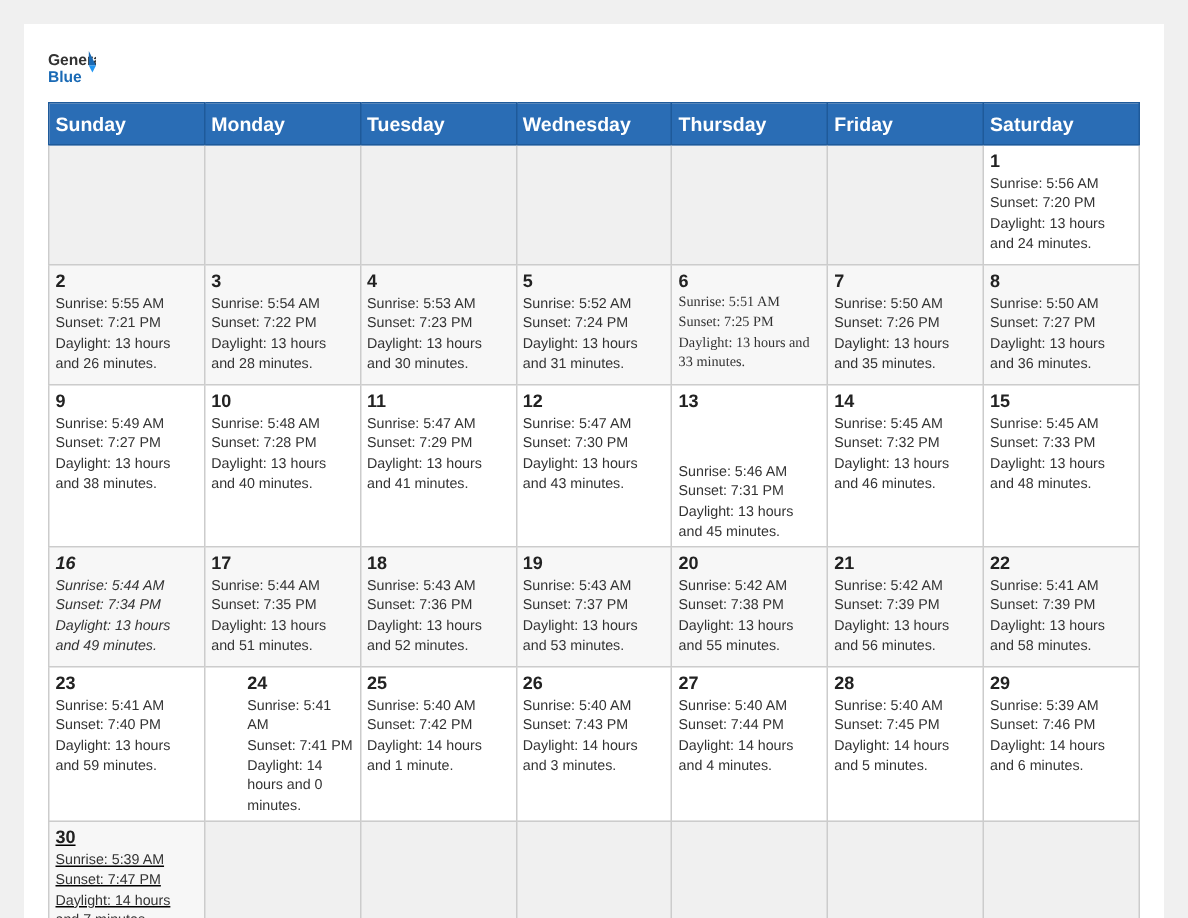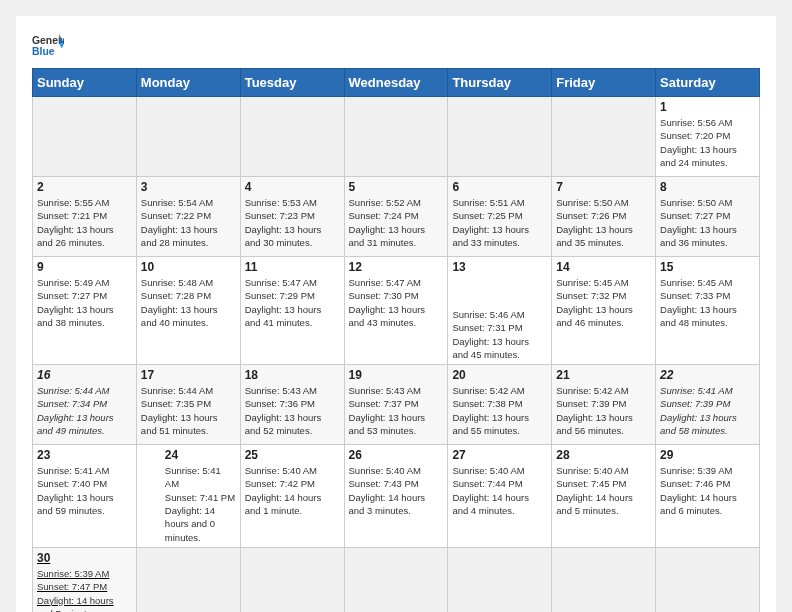--- a/index.html
+++ b/index.html
@@ -155,21 +155,21 @@
 Daylight: 13 hours and 30 minutes.</div>
           </td>
           <td style="height: 80px;">
             <span class="day-num">5</span>
             <div class="day-info" style="white-space: pre-line;">Sunrise: 5:52 AM
 Sunset: 7:24 PM
 Daylight: 13 hours and 31 minutes.</div>
           </td>
           <td style="height: 80px;">
             <span class="day-num">6</span>
-            <div class="day-info" style="white-space: pre-line;">Sunrise: 5:51 AM
+            <div class="day-info" style="white-space: pre-line; font-family: Liberation Serif, serif;">Sunrise: 5:51 AM
 Sunset: 7:25 PM
 Daylight: 13 hours and 33 minutes.</div>
           </td>
           <td style="height: 80px;">
             <span class="day-num">7</span>
             <div class="day-info" style="white-space: pre-line;">Sunrise: 5:50 AM
 Sunset: 7:26 PM
 Daylight: 13 hours and 35 minutes.</div>
           </td>
           <td style="height: 80px;">
@@ -253,21 +253,21 @@
             <div class="day-info" style="white-space: pre-line;">Sunrise: 5:42 AM
 Sunset: 7:38 PM
 Daylight: 13 hours and 55 minutes.</div>
           </td>
           <td style="height: 80px;">
             <span class="day-num">21</span>
             <div class="day-info" style="white-space: pre-line;">Sunrise: 5:42 AM
 Sunset: 7:39 PM
 Daylight: 13 hours and 56 minutes.</div>
           </td>
-          <td style="height: 80px; font-style: italic;">
+          <td style="height: 80px;">
             <span class="day-num">22</span>
             <div class="day-info" style="white-space: pre-line;">Sunrise: 5:41 AM
 Sunset: 7:39 PM
 Daylight: 13 hours and 58 minutes.</div>
           </td>
         </tr>
         <tr>
           <td style="height: 80px;">
             <span class="day-num">23</span>
             <div class="day-info" style="white-space: pre-line;">Sunrise: 5:41 AM

